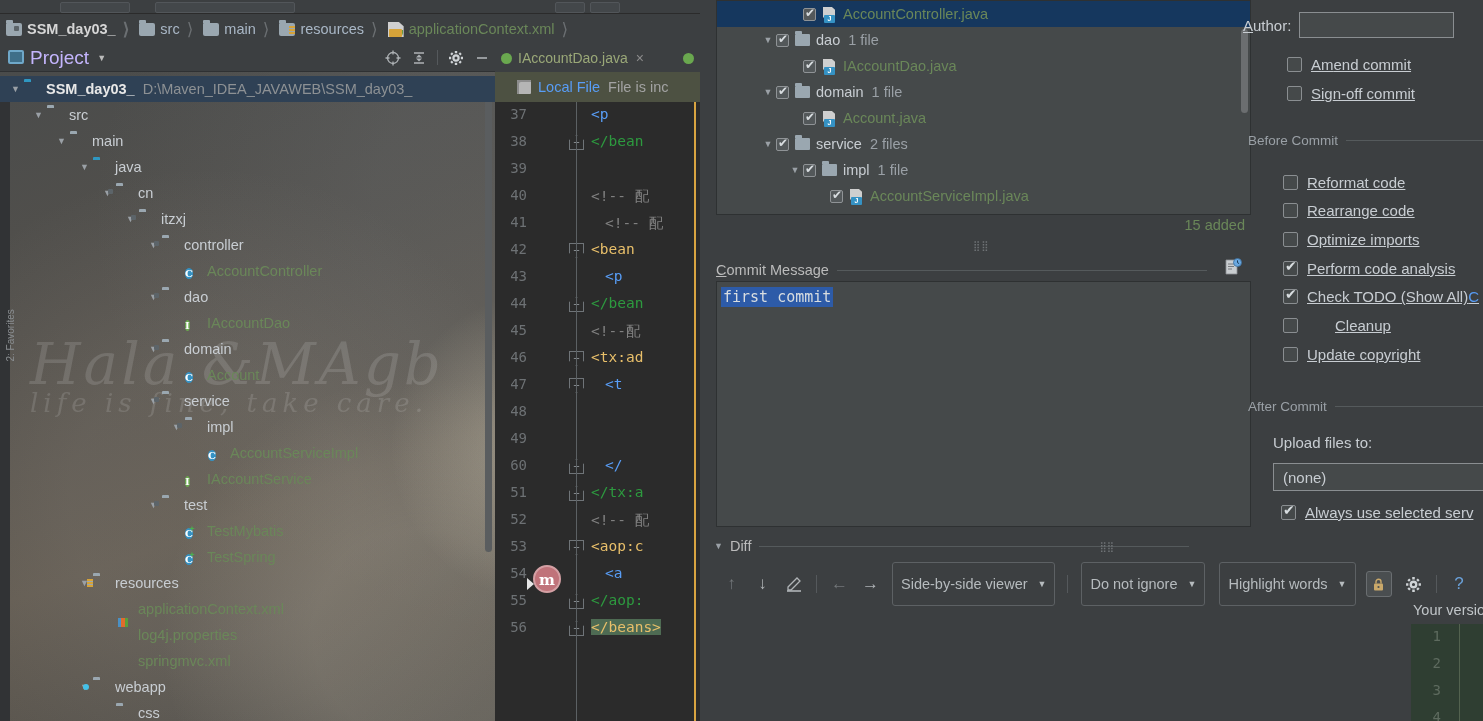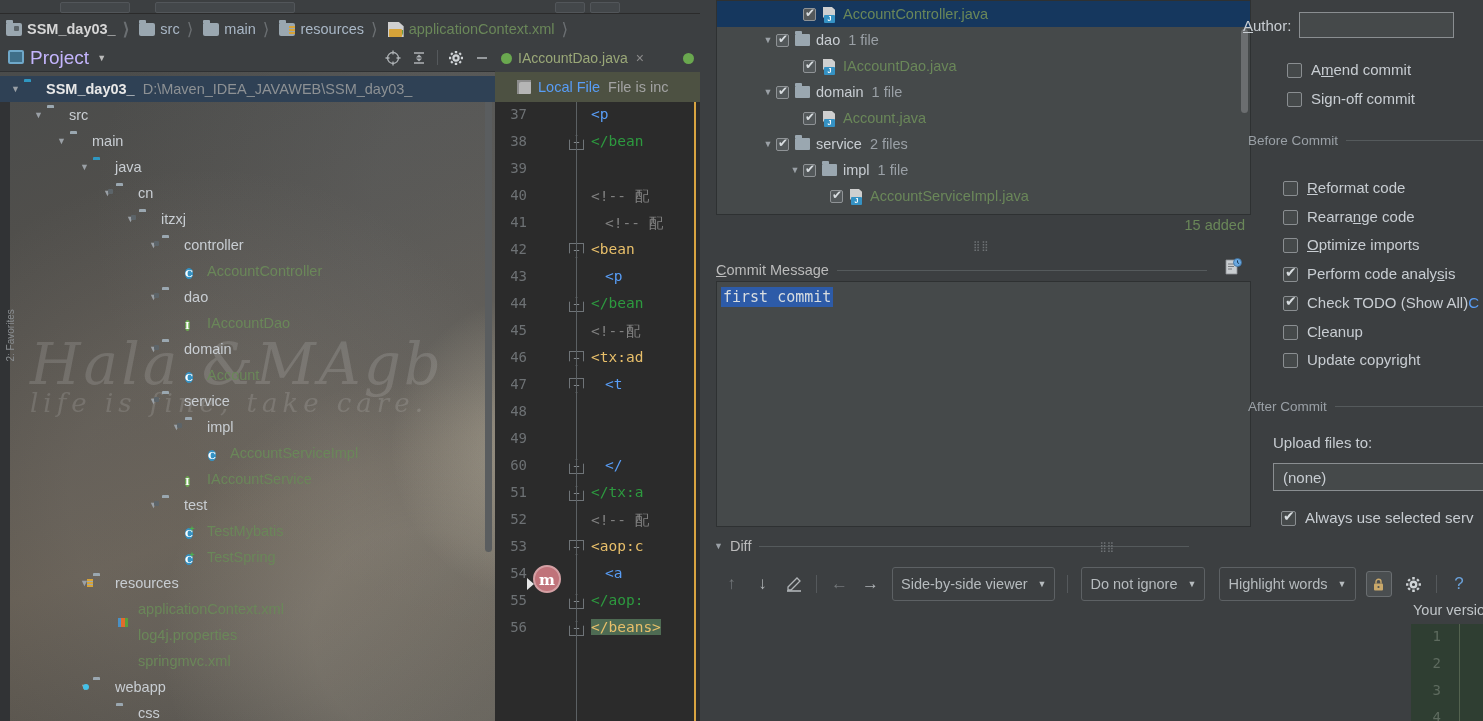--- a/index.html
+++ b/index.html
@@ -192,42 +192,42 @@
   .cmtext{ position:absolute; left:4px; top:5px; font-size:15px;
            font-family:"DejaVu Sans Mono", monospace; color:#d8dde0;
            background:#2d5ba8; padding:1px 2px; }
   .cmico{ position:absolute; left:513px; top:258px; width:18px; height:18px;}
   .tbar{ position:absolute; left:5px; top:570px; width:780px; height:28px;
          display:flex; align-items:center; }
   .tbtn2{ width:31px;height:26px; display:flex; align-items:center; justify-content:center;
           color:#b0b4b7; font-size:17px;}
   .tbtn2.dim{ color:#73777a;}
   .tsep{ width:1px;height:18px;background:#55595c;margin:0 7px;}
-  .combo{ height:34px; border:1px solid #5d6164; border-radius:3px; background:#3c3f41;
+  .combo{ height:44px; border:1px solid #5d6164; border-radius:3px; background:#3c3f41;
           display:flex; align-items:center; padding:0 8px; color:#b6bbbe; font-size:14.5px;
           white-space:nowrap;}
   .combo .cv{ margin-left:10px; font-size:9px;}
   .lockbtn{ width:26px;height:26px;border:1px solid #6a6e71;border-radius:3px;
             background:#4a4e50; display:flex; align-items:center; justify-content:center;}
   .yourver{ position:absolute; left:702px; top:602px; font-size:14.5px; color:#c0c5c8;}
 
   .diffpane{ position:absolute; left:700px; top:624px; width:783px; height:97px;
              background:#2f3e32; overflow:hidden;}
   .dline{ position:relative; height:27px; }
   .dln{ position:absolute; left:8px; top:4px; width:22px; text-align:right;
         color:#5e6b5f; font-size:14px; font-family:"DejaVu Sans Mono", monospace;}
   .dsep{ position:absolute; left:48px; top:0; width:1px; height:97px; background:#53624f;}
   .dtxt{ position:absolute; left:72px; top:4px; font-size:14.5px;
          font-family:"DejaVu Sans Mono", monospace; color:#c6cfc6; white-space:nowrap;}
   .kw{ color:#cc7832; }
 
   
   .opts{ position:absolute; left:1243px; top:0; width:240px; height:560px;}
-  .orow{ position:relative; display:flex; align-items:flex-end; height:28px;
-         font-size:15px; color:#c8cdd2; white-space:nowrap;}
+  .orow{ position:relative; display:flex; align-items:center; height:28px;
+         font-size:15px; color:#c8cdd2; white-space:nowrap;text-decoration:underline;}
   .ocbx{ width:15px;height:15px; border:1px solid #8a8e91; background:#45494a;
          border-radius:2px; margin-right:9px; position:relative; flex:none;}
   .ocbx.on:after{ content:"✔"; position:absolute; left:1px; top:-4px; color:#d8dde0; font-size:14px;}
   .authrow{ position:absolute; left:0; top:12px; display:flex; align-items:center;}
   .authrow .lb{ font-size:15px; color:#c8cdd2; margin-right:8px;}
   .authin{ width:155px; height:26px; background:#45494a; border:1px solid #8a8e91;}
   .secline{ position:absolute; display:flex; align-items:center; }
   .secline .st{ font-size:13.5px; color:#9aa0a6; white-space:nowrap;}
   .secline .sl{ height:1px; background:#555a5c; margin-left:8px;}
   .uplbl{ position:absolute; left:30px; top:434px; font-size:15px; color:#c8cdd2;}
@@ -752,21 +752,21 @@
         </div>
         <div class="orow" style="position: absolute; left: 40px; top: 254.1px;">
           <span class="ocbx on"></span>
           <span>Perform code analy<u>s</u>is</span>
         </div>
         <div class="orow" style="position: absolute; left: 40px; top: 282.8px;">
           <span class="ocbx on"></span>
           <span>Check TODO (Show All)</span>
           <span class="lnk"> C</span>
         </div>
-        <div class="orow" style="position: absolute; left: 40px; top: 311.5px;">
+        <div class="orow" style="position: absolute; left: 40px; top: 311.5px; gap: 28px;">
           <span class="ocbx"></span>
           <span>C<u>l</u>eanup</span>
         </div>
         <div class="orow" style="position: absolute; left: 40px; top: 340.2px;">
           <span class="ocbx"></span>
           <span>Update copyright</span>
         </div>
       </div>
 
     <div class="secline" style="left:5px; top:399px; width:235px;">

